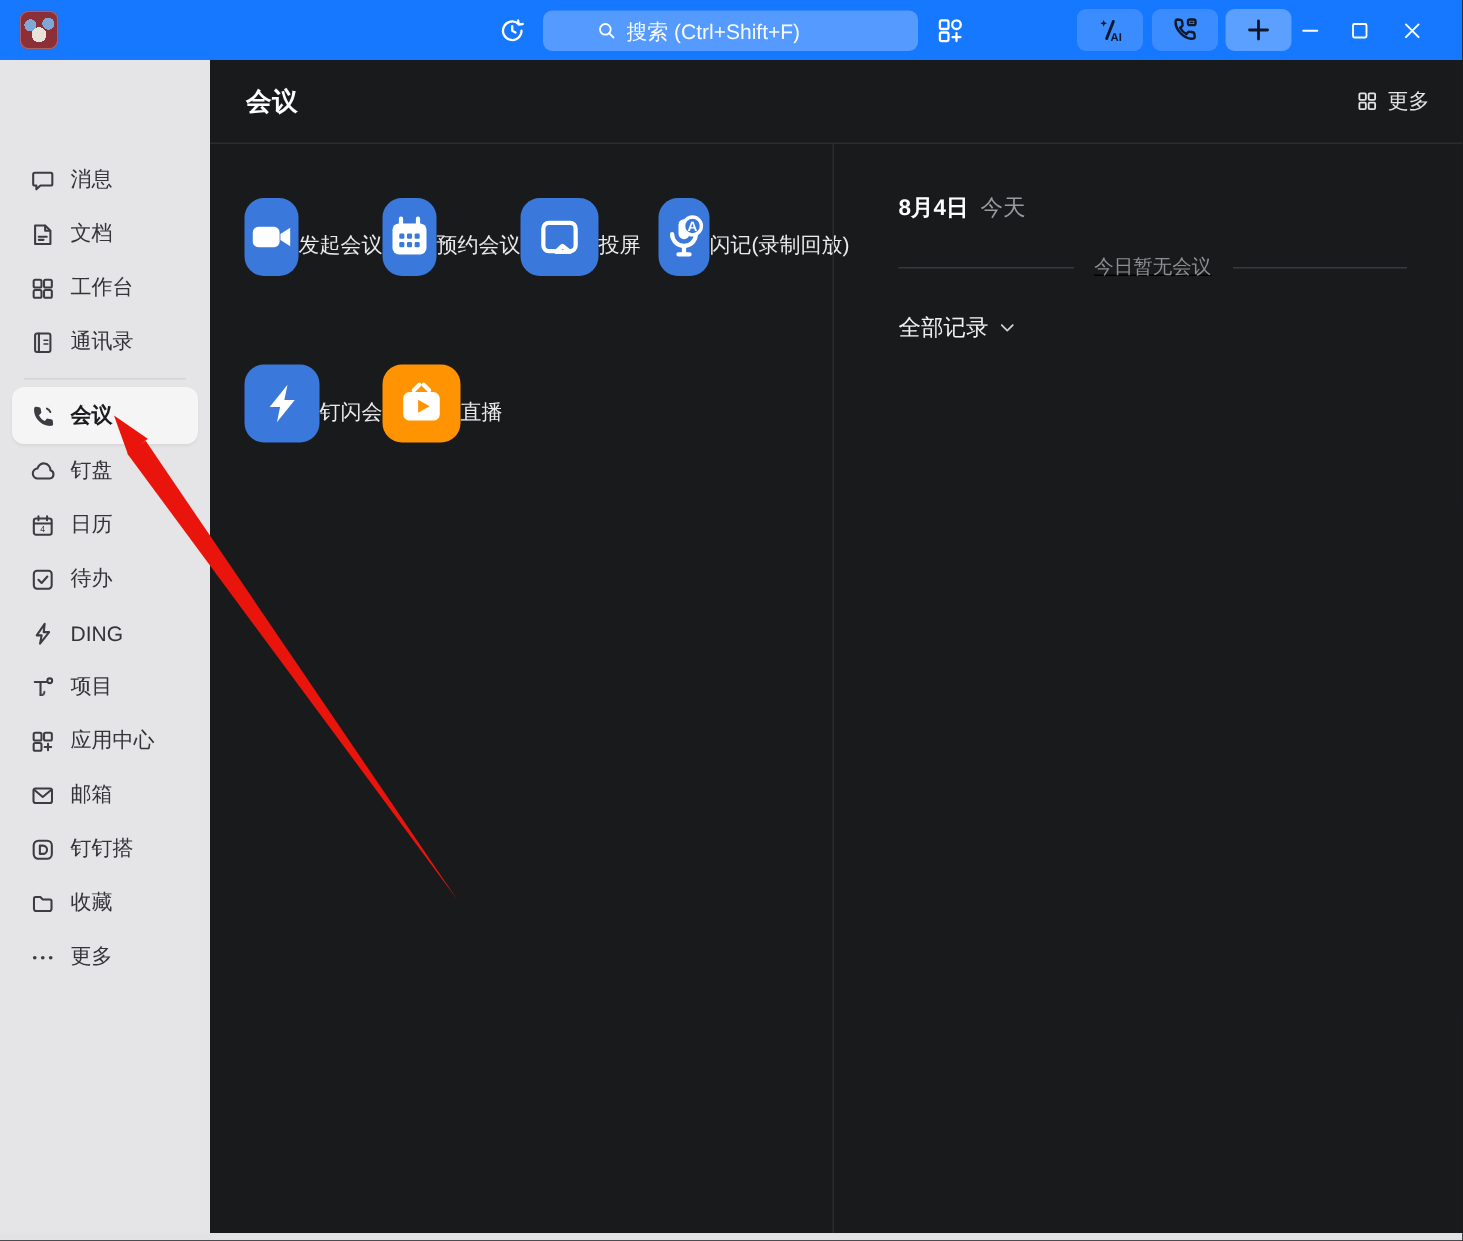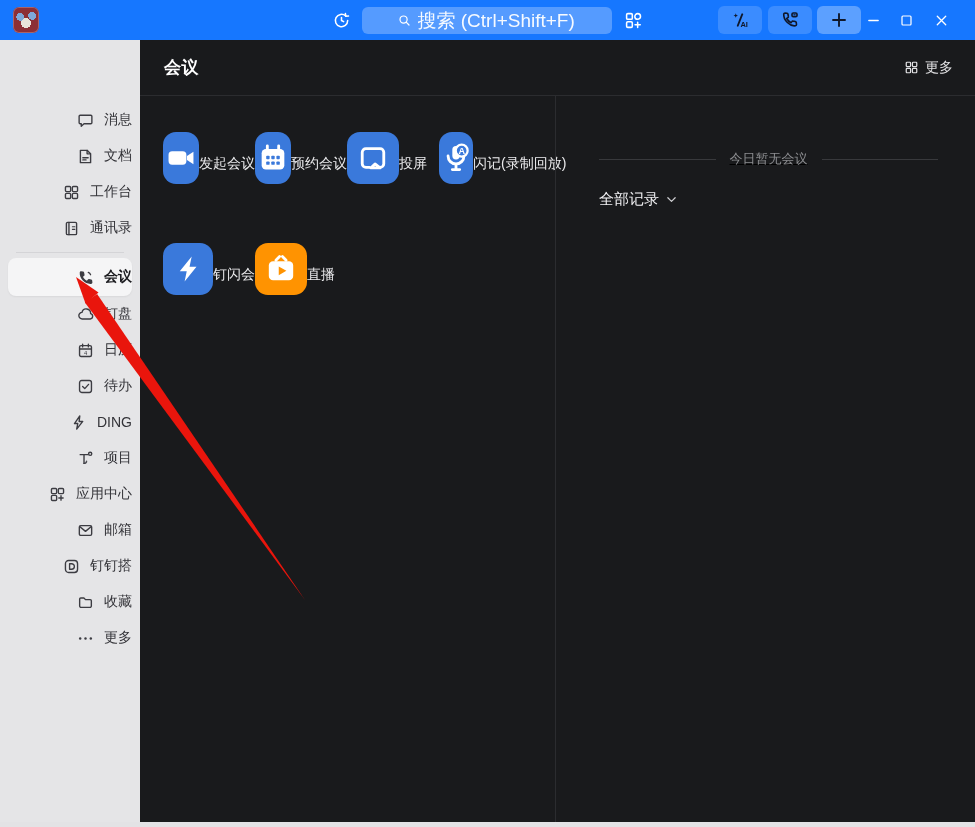--- a/index.html
+++ b/index.html
@@ -18,39 +18,39 @@
   .tb-icon { position:absolute; top:9px; width:22px; height:22px; display:flex; align-items:center;
     justify-content:center; color:#fff; cursor:pointer; }
   .tb-icon svg { width:19px; height:19px; }
   #historyBtn { left:330px; }
   #gridBtn { left:622px; }
   .searchbox { position:absolute; left:362px; top:7px; width:250px; height:27px;
     background:rgba(255,255,255,.27); border-radius:6px; display:flex; align-items:center;
     justify-content:center; gap:6px; cursor:text; }
   .searchbox svg { width:15px; height:15px; color:#fff; flex:0 0 auto; }
   .searchbox input { background:transparent; border:none; outline:none; color:#fff; width:160px;
-    font-size:19px; font-family:inherit; }
+    font-size:14px; font-family:inherit; }
   .searchbox input::placeholder { color:rgba(255,255,255,.95); }
   .tb-btn { position:absolute; top:6px; height:28px; width:44px; border-radius:6px;
     background:rgba(255,255,255,.16); display:flex; align-items:center; justify-content:center;
     color:#0f172a; cursor:pointer; }
   .tb-btn svg { width:20px; height:20px; }
   #aiBtn { left:718px; }
   #callBtn { left:768px; }
   #plusBtn { left:817px; background:rgba(255,255,255,.30); }
   .win-ctl { position:absolute; top:8px; width:26px; height:24px; display:flex; align-items:center;
     justify-content:center; color:#fff; cursor:pointer; }
   .win-ctl svg { width:15px; height:15px; }
   #minBtn { left:860px; } #maxBtn { left:893px; } #closeBtn { left:928px; }
 
   
   .body { flex:1 1 auto; display:flex; min-height:0; }
   .sidebar { width:140px; flex:0 0 140px; background:#e5e5e7; padding-top:62px; }
   .side-item { height:36px; margin:0 8px; padding:0 0 0 12px; display:flex; align-items:center;
-    gap:10px; color:#333338; font-size:14px; cursor:pointer; border-radius:8px;justify-content:flex-end; }
+    gap:10px; color:#333338; font-size:14px; cursor:pointer; border-radius:8px; }
   .side-item .s-ic { width:17px; height:17px; display:flex; align-items:center; justify-content:center;
     color:#3c3c42; }
   .side-item .s-ic svg { width:17px; height:17px; }
   .side-item.selected { background:#f5f5f6; height:38px; font-weight:bold; color:#1b1b1f;
     box-shadow:0 1px 2px rgba(0,0,0,.06); }
   .side-divider { height:1px; background:#d4d4d7; margin:6px 16px 5px 16px; }
 
   .main { flex:1 1 auto; display:flex; flex-direction:column; background:#191a1c; min-width:0; }
   .main-header { height:56px; flex:0 0 56px; display:flex; align-items:center;
     padding:0 22px 0 24px; border-bottom:1px solid #2b2c2f; }
@@ -383,20 +383,24 @@
                     <rect x="3.4" y="6.6" width="17.2" height="13.4" rx="3" fill="#fff"></rect>
                     <path d="M10.4 10.2l5.4 3.1-5.4 3.1z" fill="#ff9301"></path>
                   </svg>
                 </div>
                 <div class="action-label">直播</div>
               </div>
             </div>
         </div>
 
         <div class="col-panel">
+          <div class="panel-date">
+            <span class="d-main">8月4日</span>
+            <span class="d-sub">今天</span>
+          </div>
           <div class="empty-row">
             <span class="line"></span>
             <span class="txt">今日暂无会议</span>
             <span class="line"></span>
           </div>
           <div class="records-row">
             <span>全部记录</span>
             <span style="display:flex">
                 <svg viewBox="0 0 16 16" fill="none" stroke="currentColor" stroke-width="1.3" stroke-linecap="round" stroke-linejoin="round">
                   <path d="M3.5 5.8L8 10.3l4.5-4.5" stroke-width="1.5"></path>

